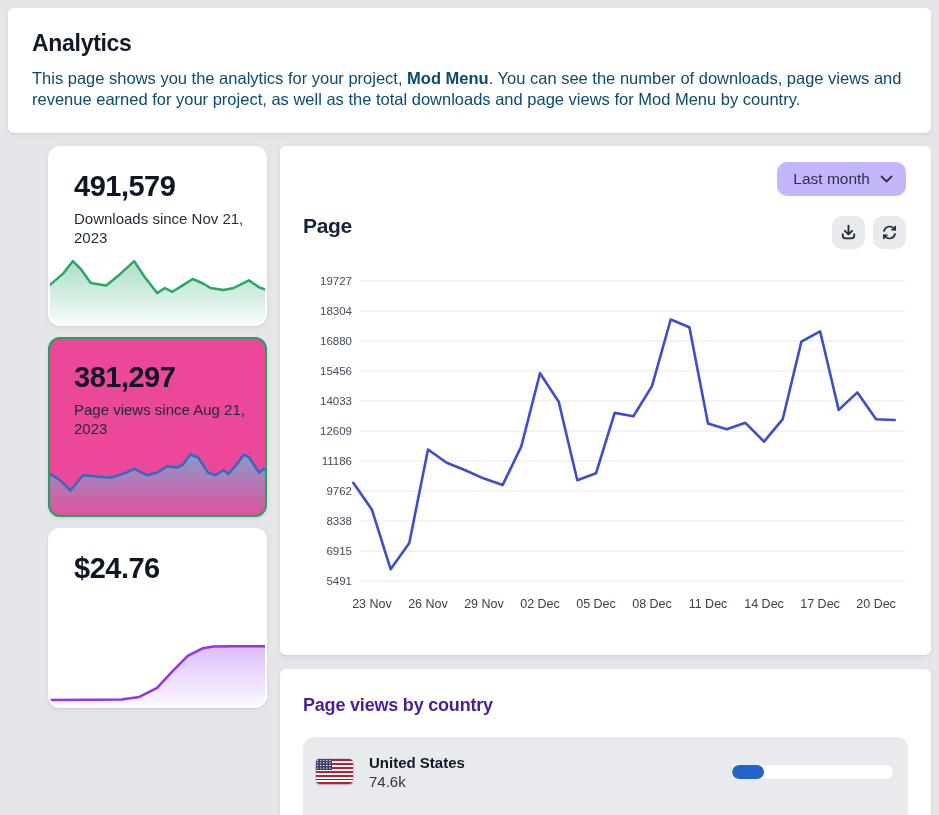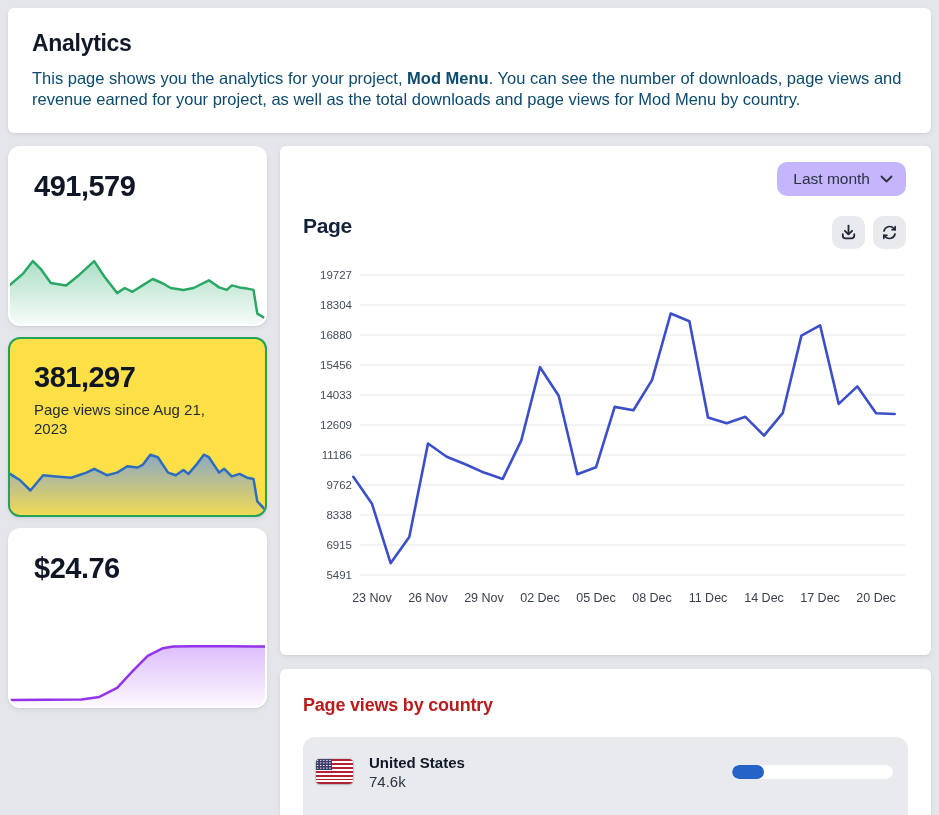--- a/index.html
+++ b/index.html
@@ -20,45 +20,45 @@
   .header-card h1 { font-size:23px; font-weight:800; letter-spacing:-.3px; color:#111827; margin-bottom:11px; }
   .header-card p { font-size:16.5px; line-height:1.3; color:#0c4a6e; }
   .header-card p b { font-weight:700; }
   
   .main-row { display:flex; gap:13px; align-items:flex-start; }
   .left-col { width:259px; flex:none; display:flex; flex-direction:column; gap:11px; }
   .right-col { flex:1; min-width:0; }
   
   .stat-card {
     position:relative; height:180px; overflow:hidden; cursor:pointer;
-    border:2px solid transparent; border-radius:12px;
+    border:2px solid transparent; border-radius:12px;margin-left:40px;
   }
   .stat-card .value { font-size:29px; font-weight:800; letter-spacing:-.5px; color:#0f1626; margin:22px 0 0 24px; }
   .stat-card .label { font-size:15px; line-height:1.25; color:#1f2937; margin:7px 0 0 24px; width:200px; }
   .stat-card svg.spark { position:absolute; left:0; right:0; bottom:0; display:block; }
-  .stat-card.selected { background:#fde047; border-color:#23a259; }
+  .stat-card.selected { background:#ec4899; border-color:#23a259; }
   
   .chart-card { position:relative; height:509px; }
   .range-btn {
     position:absolute; top:16px; right:25px; height:34px; padding:0 13px 0 16px;
     background:#c4b5fd; border:none; border-radius:10px; cursor:pointer;
     display:flex; align-items:center; gap:10px;
     font-family:inherit; font-size:15.5px; color:#2a3342;
   }
   .panel-title { position:absolute; top:68px; left:23px; font-size:21px; font-weight:800; letter-spacing:-.3px; color:#14213a; }
   .icon-btn {
     position:absolute; top:70px; width:33px; height:33px; border:none; border-radius:10px;
     background:#e8eaee; cursor:pointer; display:flex; align-items:center; justify-content:center; color:#1f2937;
   }
   .icon-btn.dl { right:66px; }
   .icon-btn.rf { right:25px; }
-  .chart-wrap { position:absolute; left:20px; top:116px; }
+  .chart-wrap { position:absolute; left:20px; top:122px; }
   
   .country-card { margin-top:14px; height:290px; padding:26px 23px 20px 23px; }
-  .country-card h2 { font-size:18px; font-weight:800; letter-spacing:-.2px; color:#b91c1c; }
+  .country-card h2 { font-size:18px; font-weight:800; letter-spacing:-.2px; color:#4c1d95; }
   .country-list { margin-top:21px; background:#e8eaee; border-radius:12px; padding:5px 15px 5px 13px; }
   .country-row { display:flex; align-items:center; height:59px; }
   .flag { width:37px; height:25px; border-radius:4px; overflow:hidden; position:relative; flex:none;
           box-shadow:0 0 0 1px rgba(0,0,0,.10), 0 1px 2px rgba(0,0,0,.15); }
   .flag-us { background:repeating-linear-gradient(180deg,#b22234 0 1.95px,#fff 1.95px 3.9px); }
   .flag-us::before { content:""; position:absolute; left:0; top:0; width:16px; height:10.8px; background:#3c3b6e;
           background-image:radial-gradient(circle, #fff 22%, transparent 26%); background-size:3.1px 2.6px; }
   .country-info { margin-left:16px; }
   .country-name { font-size:15px; font-weight:700; color:#111827; }
   .country-views { font-size:15px; color:#2b3442; margin-top:2px; min-height:10px; }
@@ -77,20 +77,21 @@
     <h1>Analytics</h1>
     <p><span>This page shows you the analytics for your project, </span><b>Mod Menu</b><span>. You can see the number of downloads, page views and revenue earned for your project, as well as the total downloads and page views for Mod Menu by country.</span></p>
   </div>
 
   <div class="main-row">
 
     <div class="left-col">
 
       <div class="card stat-card">
         <div class="value">491,579</div>
+        <div class="label">Downloads since Nov 21, 2023</div>
         <svg class="spark" width="255" height="72">
             <defs>
               <linearGradient id="g-downloads" x1="0" y1="0" x2="0" y2="1">
                 <stop offset="0%" stop-color="#a3dbc0" stop-opacity="0.9"></stop>
                 <stop offset="100%" stop-color="#a3dbc0" stop-opacity="0.05"></stop>
               </linearGradient>
             </defs>
             <path d="M0.0 32.8 L12.8 21.9 L22.9 9.1 L30.6 16.8 L40.8 30.9 L56.1 33.4 L68.9 23.2 L84.2 9.1 L94.3 24.5 L107.1 41.1 L114.8 36.0 L122.4 39.8 L132.6 33.4 L142.8 27.0 L153.0 31.5 L160.7 36.0 L173.4 37.9 L183.6 36.0 L198.9 28.3 L209.1 35.4 L216.8 37.9 L221.8 33.4 L229.5 35.4 L237.2 36.6 L243.5 37.9 L247.3 61.6 L255.0 66.1 L255 76 L0 76 Z" fill="url(#g-downloads)" stroke="none"></path>
             <path d="M0.0 32.8 L12.8 21.9 L22.9 9.1 L30.6 16.8 L40.8 30.9 L56.1 33.4 L68.9 23.2 L84.2 9.1 L94.3 24.5 L107.1 41.1 L114.8 36.0 L122.4 39.8 L132.6 33.4 L142.8 27.0 L153.0 31.5 L160.7 36.0 L173.4 37.9 L183.6 36.0 L198.9 28.3 L209.1 35.4 L216.8 37.9 L221.8 33.4 L229.5 35.4 L237.2 36.6 L243.5 37.9 L247.3 61.6 L255.0 66.1" fill="none" stroke="#29a863" stroke-width="2.5" stroke-linejoin="round" stroke-linecap="round"></path>
           </svg>

